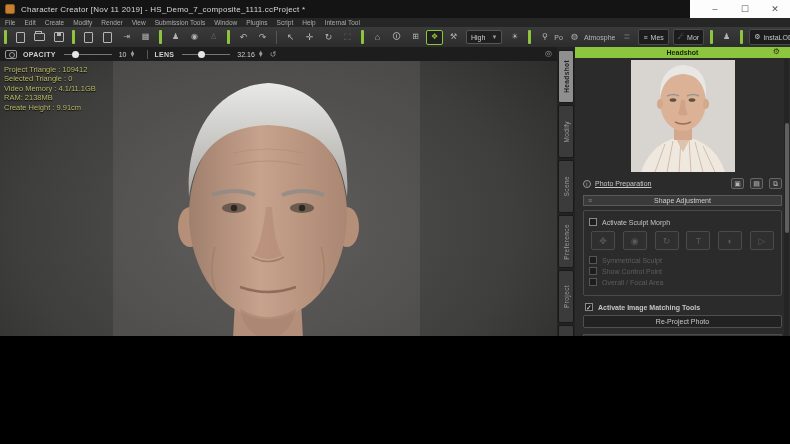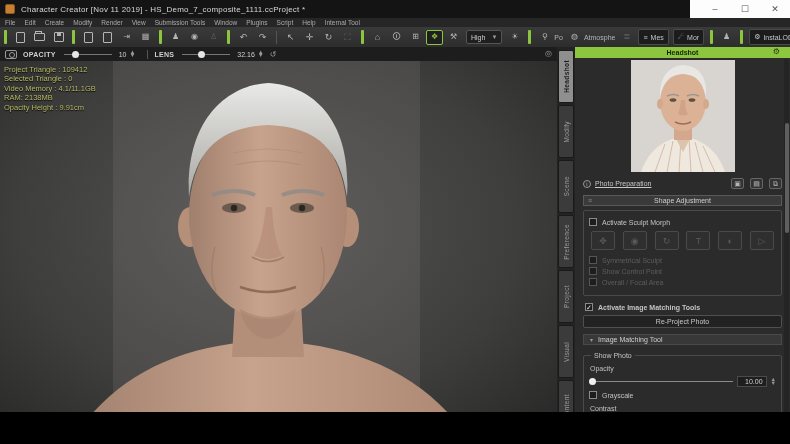--- a/index.html
+++ b/index.html
@@ -1,18 +1,18 @@
 <!DOCTYPE html>
 <html><head>
 <meta charset="utf-8">
 <style>
   * { margin:0; padding:0; box-sizing:border-box; }
   html,body { background:#000; }
   body { font-family:"Liberation Sans", sans-serif; }
-  #app { position:relative; width:790px; height:412px; overflow:hidden; background:#2b2b2b; color:#c8c8c8; font-size:8px; }
+  #app { position:relative; width:790px; height:336px; overflow:hidden; background:#2b2b2b; color:#c8c8c8; font-size:8px; }
 
   
   .titlebar { position:absolute; left:0; top:0; width:790px; height:18px; background:#141414; display:flex; align-items:center; }
   .titlebar .appicon { width:10px; height:10px; margin:0 6px 0 5px; background:#c87f2f; border-radius:2px; border:1px solid #8a5a1e; }
   .titlebar .title { color:#d6d6d6; font-size:8px; letter-spacing:.2px; }
   .win-controls { position:absolute; right:0; top:0; width:100px; height:18px; background:#fdfdfd; display:flex; align-items:center; justify-content:flex-end; gap:0; }
   .win-btn { width:30px; height:18px; display:flex; align-items:center; justify-content:center; color:#555; font-size:9px; }
 
   
   .menubar { position:absolute; left:0; top:18px; width:790px; height:9px; background:#262626; display:flex; align-items:center; gap:9px; padding-left:5px; }
@@ -222,21 +222,21 @@
         </div>
       <span class="vreset">↺</span>
       <span class="veye">◎</span>
     </div>
 
     <div class="stats">
       <div>Project Triangle : 109412</div>
       <div>Selected Triangle : 0</div>
       <div>Video Memory : 4.1/11.1GB</div>
       <div>RAM: 2138MB</div>
-      <div>Opacity Height : 9.91cm</div>
+      <div>Create Height : 9.91cm</div>
     </div>
 
     <svg class="render" viewBox="0 0 557 397" width="557" height="397">
       <defs>
         <radialGradient id="vpbg" cx="48%" cy="45%" r="75%">
           <stop offset="0%" stop-color="#555553"></stop>
             <stop offset="60%" stop-color="#3e3e3c"></stop>
             <stop offset="100%" stop-color="#262626"></stop>
         </radialGradient>
         <linearGradient id="skin" x1="0" y1="0" x2="1" y2="0">

